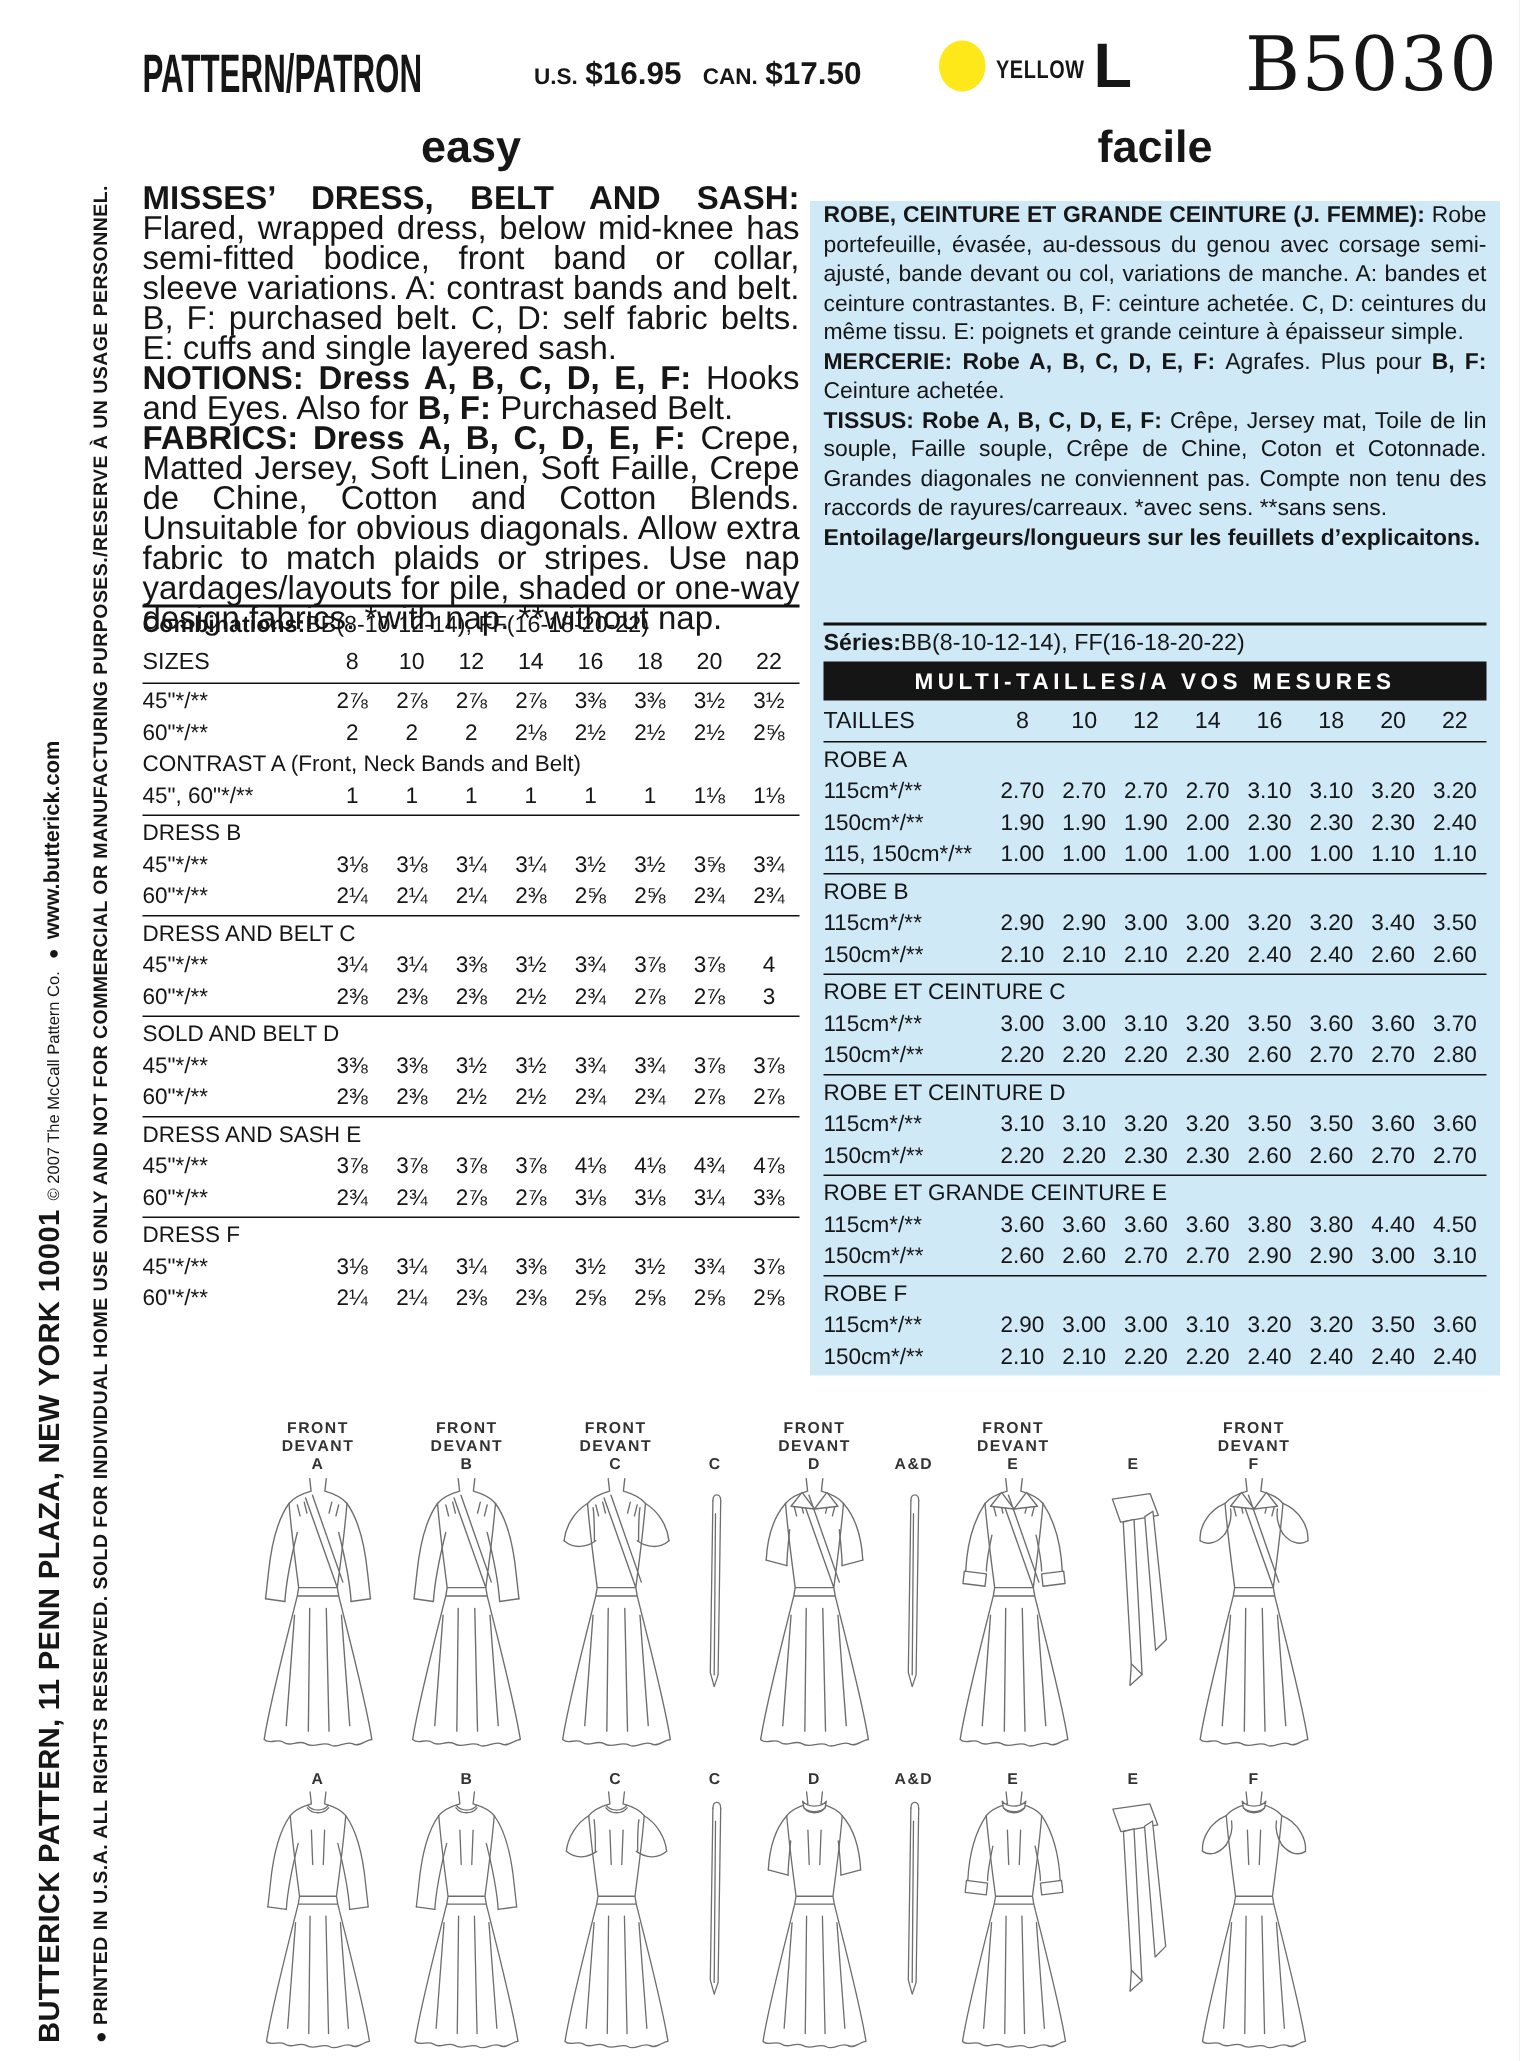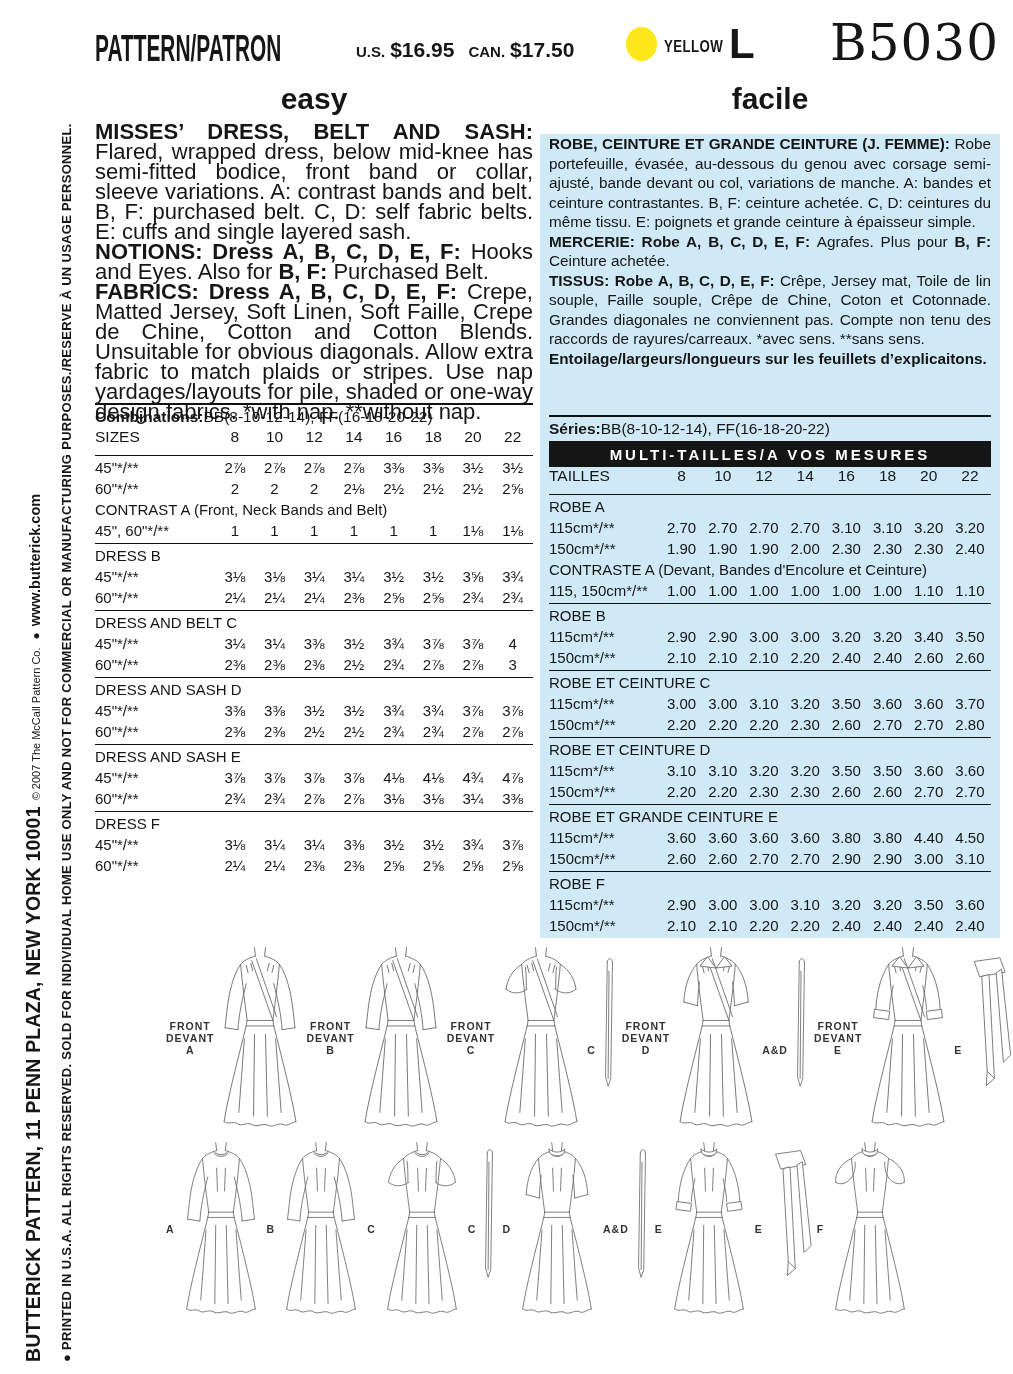--- a/index.html
+++ b/index.html
@@ -34,34 +34,34 @@
   
   .col{position:absolute;top:122px;}
   .col-en{left:95px;width:438px;}
   .col-fr{left:540px;width:460px;background:#cfe9f7;padding:0 9px;width:442px;margin-top:12px;}
   .desc{height:281px;}
   .col-en .desc{font-size:22px;line-height:20px;text-align:justify;}
   .col-fr .desc{font-size:15.3px;line-height:19.5px;text-align:justify;}
   .combo{border-top:2.5px solid #111;height:23px;display:flex;align-items:center;font-size:15.5px;}
   .bar{background:#151515;color:#ffffff;height:26px;margin-top:1px;display:flex;align-items:center;
        justify-content:center;font-size:15px;font-weight:bold;letter-spacing:3px;}
-  .sizesrow{display:flex;height:27px;font-size:15.5px;border-bottom:1.6px solid #111;}
+  .sizesrow{display:flex;align-items:center;height:27px;font-size:15.5px;border-bottom:1.6px solid #111;}
   .trow{display:flex;align-items:center;height:21px;font-size:15px;}
   .ttitle{display:flex;align-items:center;height:21px;font-size:15px;}
   .tsection{border-bottom:1.6px solid #111;padding:1px 0 2px;}
   .tsection:last-child{border-bottom:none;}
   .col-en .tlabel{width:120px;flex:none;}
   .col-en .tcell{width:39.7px;flex:none;text-align:center;}
   .col-fr .tlabel{width:112px;flex:none;}
   .col-fr .tcell{width:41.2px;flex:none;text-align:center;}
   
   .figs{position:absolute;left:166px;top:944px;width:716px;}
   .figrow{display:flex;justify-content:space-between;align-items:flex-start;}
   .figrow + .figrow{margin-top:10px;}
-  .slot{display:flex;flex-direction:row;align-items:center;}
+  .slot{display:flex;flex-direction:column;align-items:center;}
   .lblblock{text-align:center;font-size:10.5px;line-height:12px;letter-spacing:1px;
             font-weight:bold;color:#333;height:38px;display:flex;flex-direction:column;
             justify-content:flex-end;}
   .figrow.back .lblblock{height:14px;}
   .lblline{display:block;}
   svg.fig{display:block;}
   svg.fig path{stroke:#6e6e6e;stroke-width:1;fill:none;stroke-linecap:round;stroke-linejoin:round;}
   svg.fig path.f{fill:#ffffff;}
 </style>
 </head>
@@ -187,21 +187,21 @@
             <span class="tcell">2⅜</span>
             <span class="tcell">2⅜</span>
             <span class="tcell">2½</span>
             <span class="tcell">2¾</span>
             <span class="tcell">2⅞</span>
             <span class="tcell">2⅞</span>
             <span class="tcell">3</span>
           </div>
         </div>
         <div class="tsection">
-          <div class="ttitle">DRESS AND SASH D</div>
+          <div class="ttitle">SOLD AND BELT D</div>
           <div class="trow">
             <span class="tlabel">45"*/**</span>
             <span class="tcell">3⅜</span>
             <span class="tcell">3⅜</span>
             <span class="tcell">3½</span>
             <span class="tcell">3½</span>
             <span class="tcell">3¾</span>
             <span class="tcell">3¾</span>
             <span class="tcell">3⅞</span>
             <span class="tcell">3⅞</span>
@@ -312,21 +312,20 @@
             <span class="tlabel">150cm*/**</span>
             <span class="tcell">1.90</span>
             <span class="tcell">1.90</span>
             <span class="tcell">1.90</span>
             <span class="tcell">2.00</span>
             <span class="tcell">2.30</span>
             <span class="tcell">2.30</span>
             <span class="tcell">2.30</span>
             <span class="tcell">2.40</span>
           </div>
-          <div class="ttitle">CONTRASTE A (Devant, Bandes d'Encolure et Ceinture)</div>
           <div class="trow">
             <span class="tlabel">115, 150cm*/**</span>
             <span class="tcell">1.00</span>
             <span class="tcell">1.00</span>
             <span class="tcell">1.00</span>
             <span class="tcell">1.00</span>
             <span class="tcell">1.00</span>
             <span class="tcell">1.00</span>
             <span class="tcell">1.10</span>
             <span class="tcell">1.10</span>

